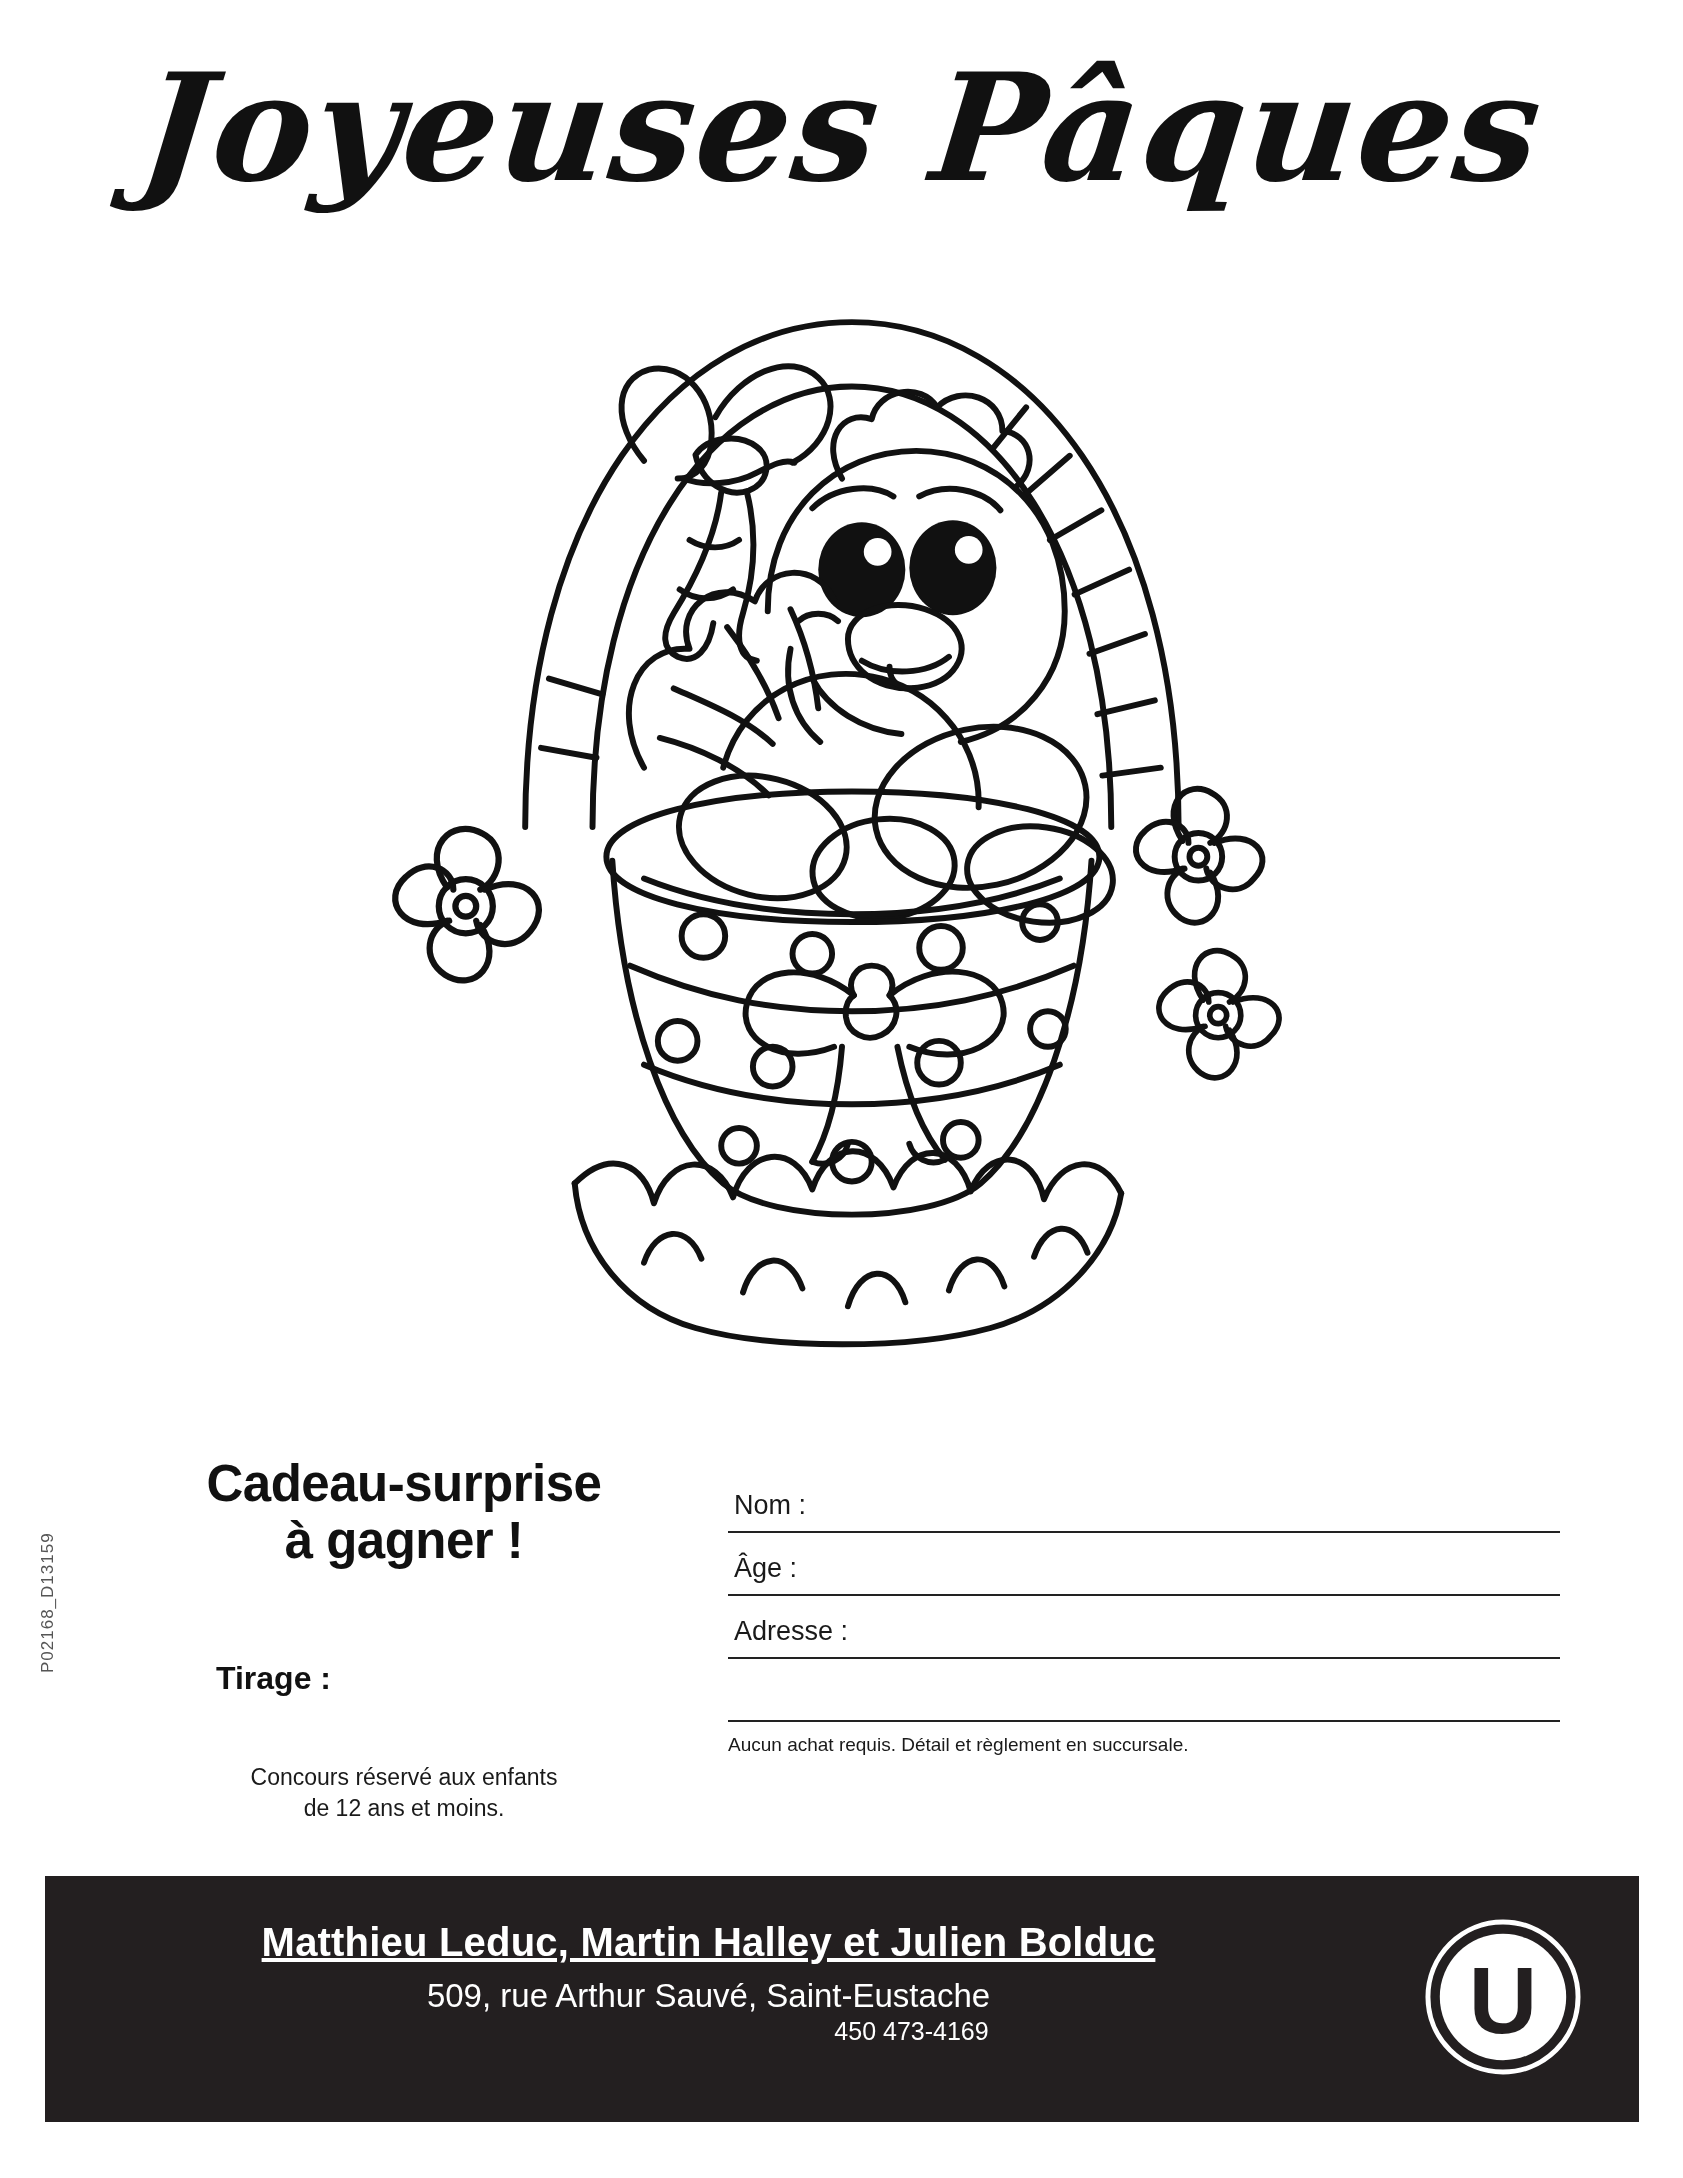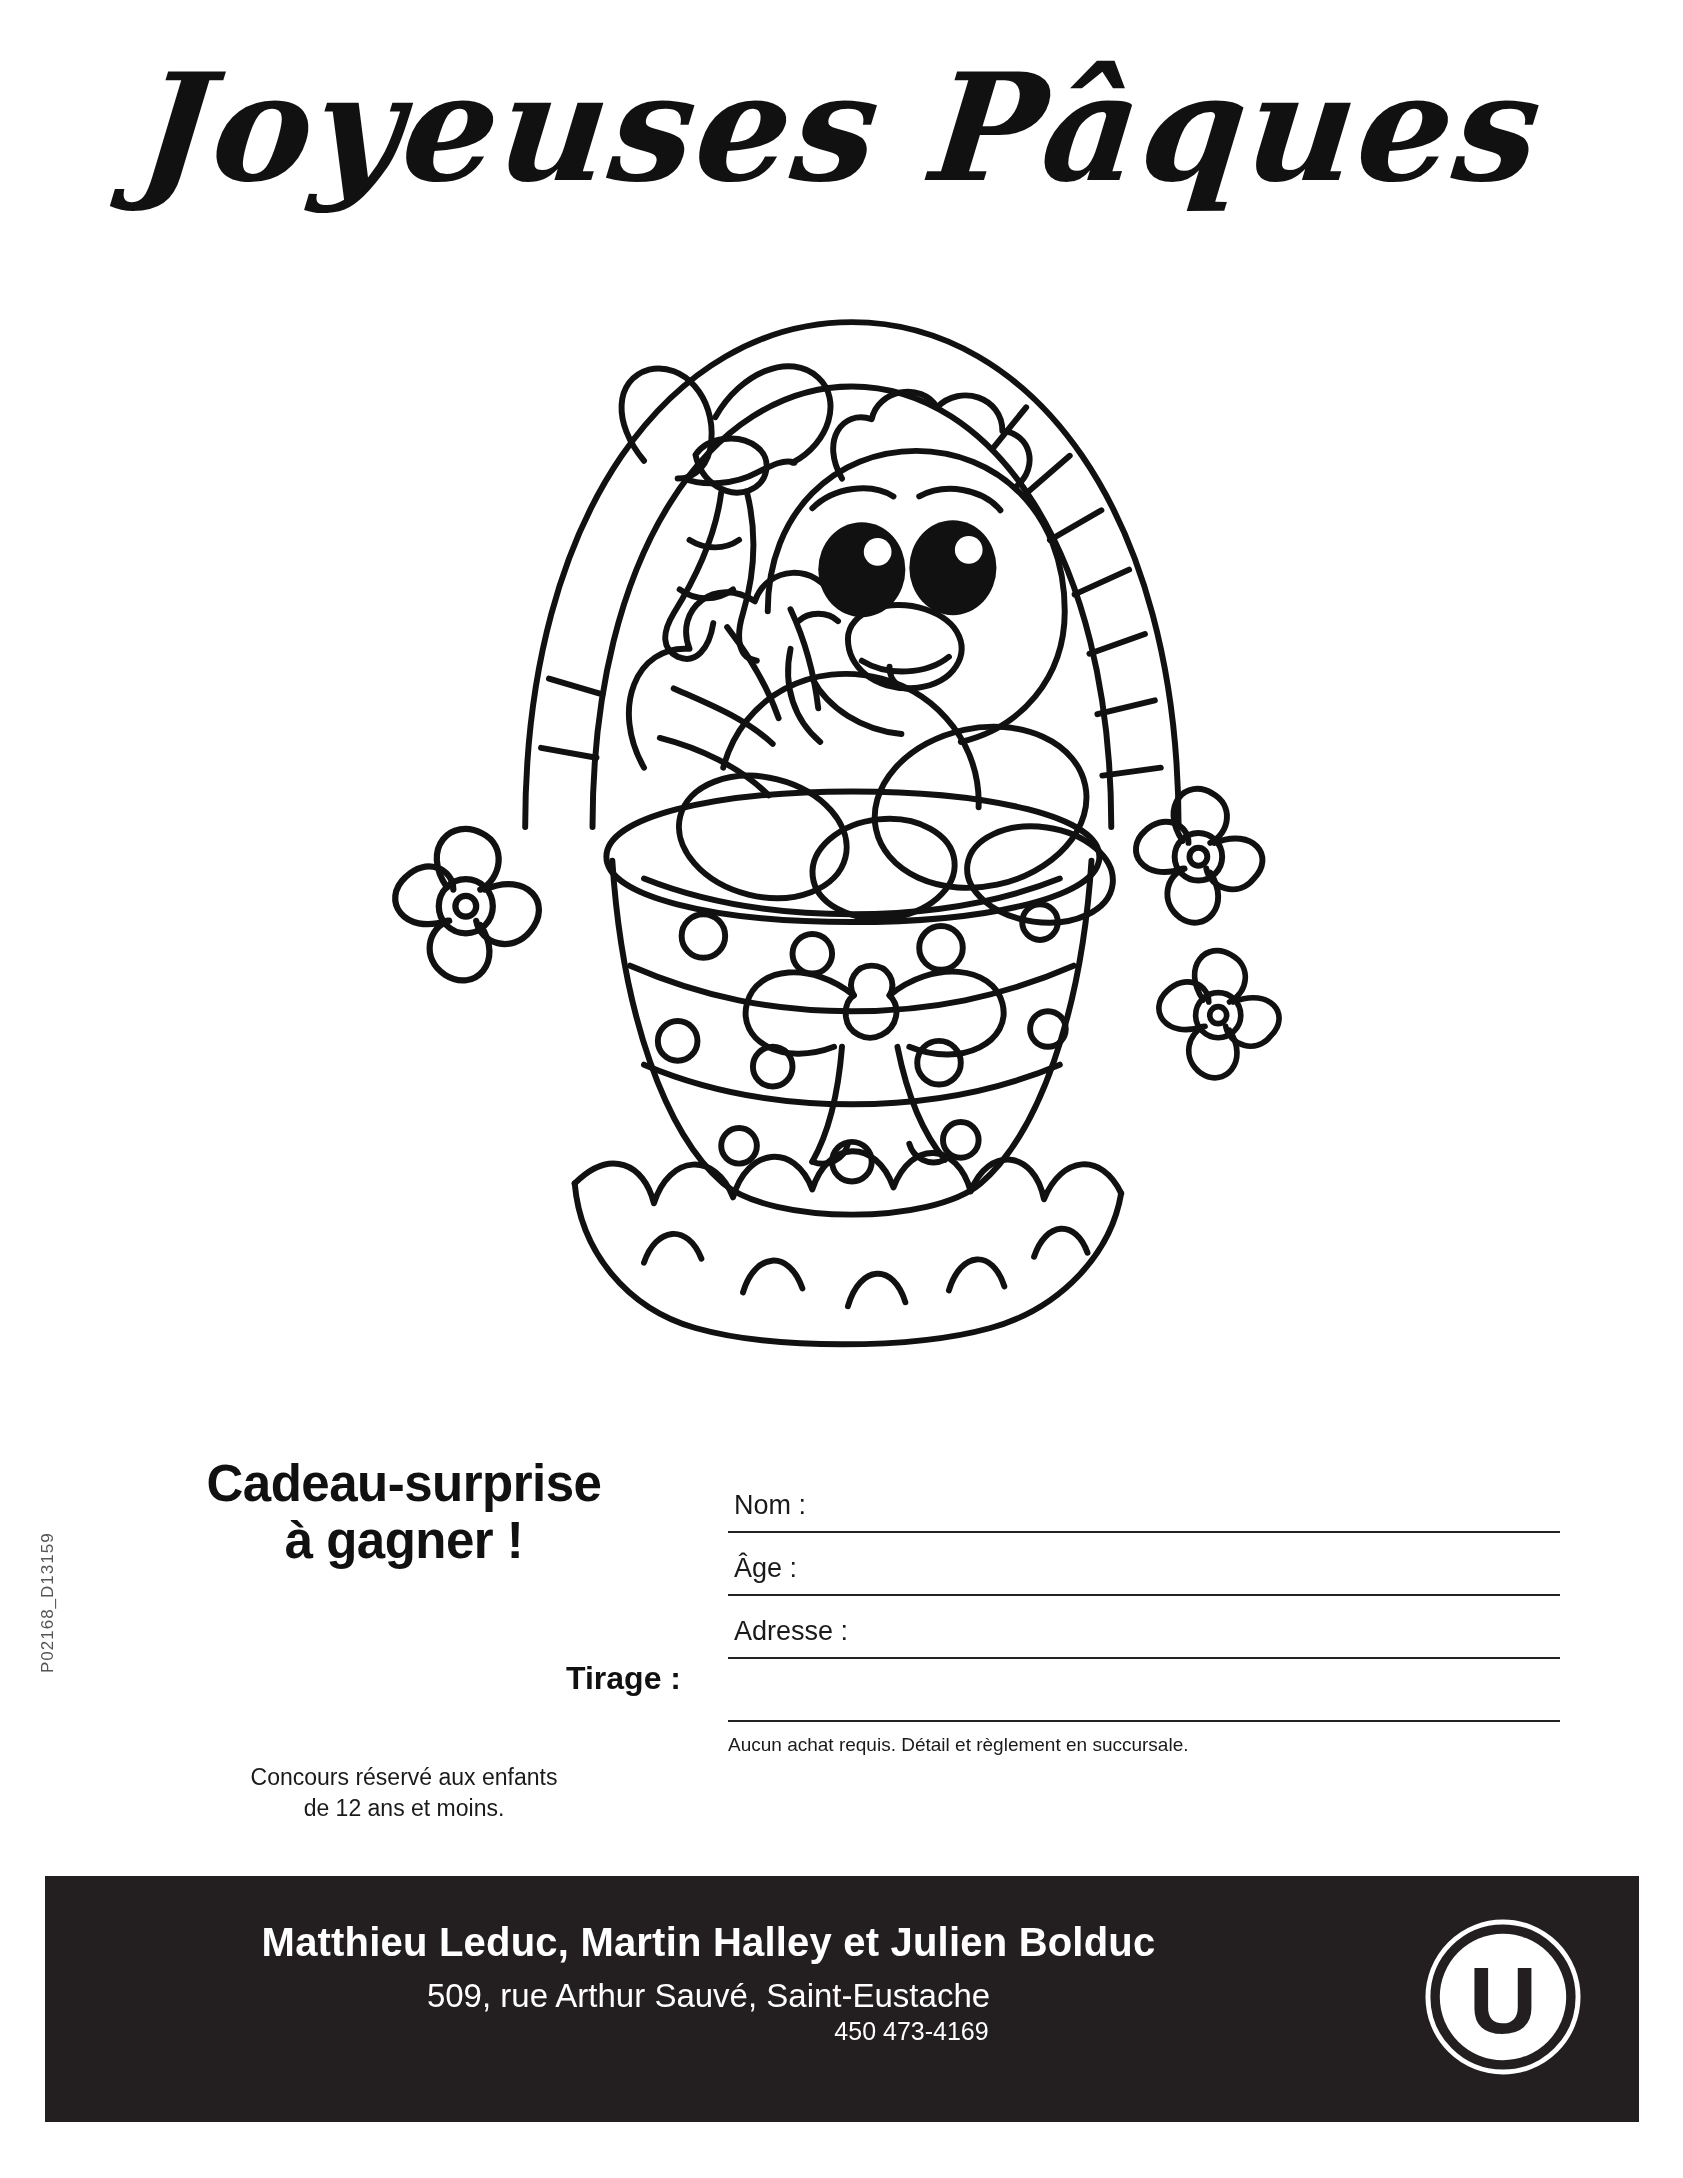--- a/index.html
+++ b/index.html
@@ -62,21 +62,21 @@
     line-height: 1.12;
     color: #111111;
     letter-spacing: -0.5px;
   }
   .tirage {
     margin-top: 91px;
     font-family: "Liberation Sans", sans-serif;
     font-weight: 700;
     font-size: 32px;
     color: #111111;
-    text-align: right;
+    text-align: left;
     padding-left: 89px;
   }
   .contest-note {
     margin-top: 65px;
     font-size: 23px;
     line-height: 1.35;
     color: #1a1a1a;
     text-align: center;
   }
 
@@ -139,20 +139,21 @@
     width: 1327px;
     text-align: center;
     padding-right: 20px;
   }
   .footer-line1 {
     font-family: "Liberation Sans", sans-serif;
     font-weight: 700;
     font-size: 40px;
     letter-spacing: 0.2px;
     white-space: nowrap;
+    text-decoration: underline;
   }
   .footer-line2 {
     margin-top: 12px;
     font-size: 33px;
   }
   .footer-line3 {
     margin-top: 2px;
     font-size: 25px;
     padding-left: 406px;
   }

